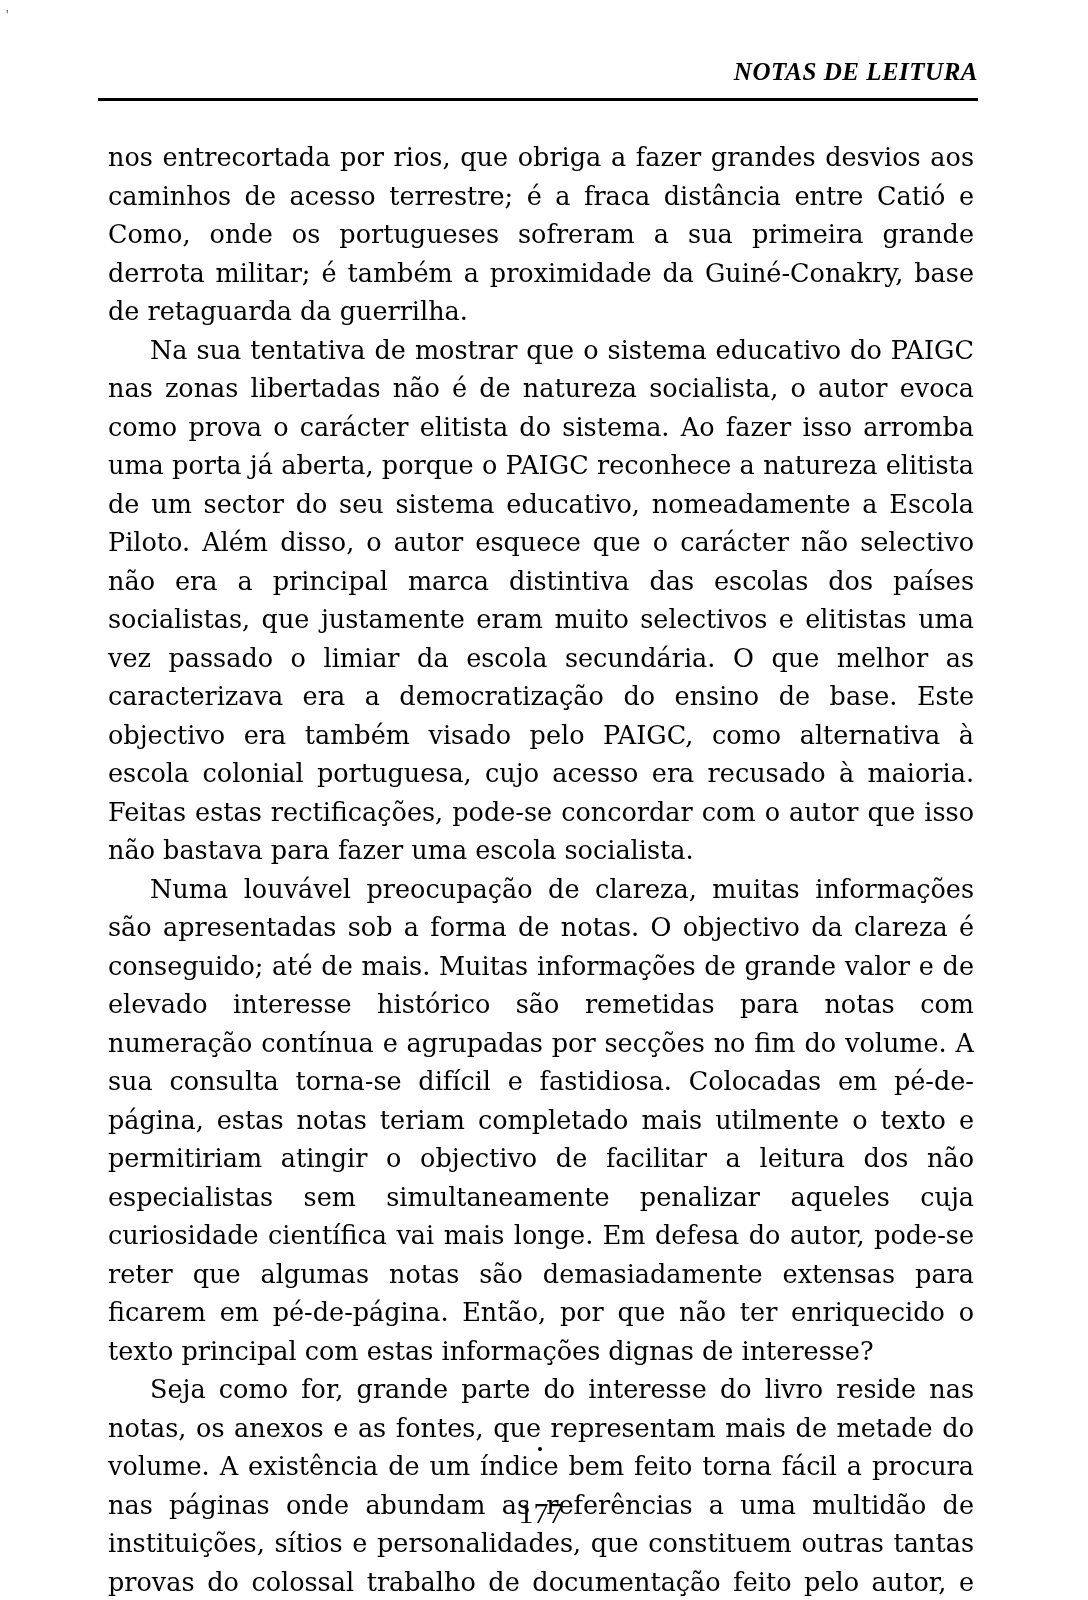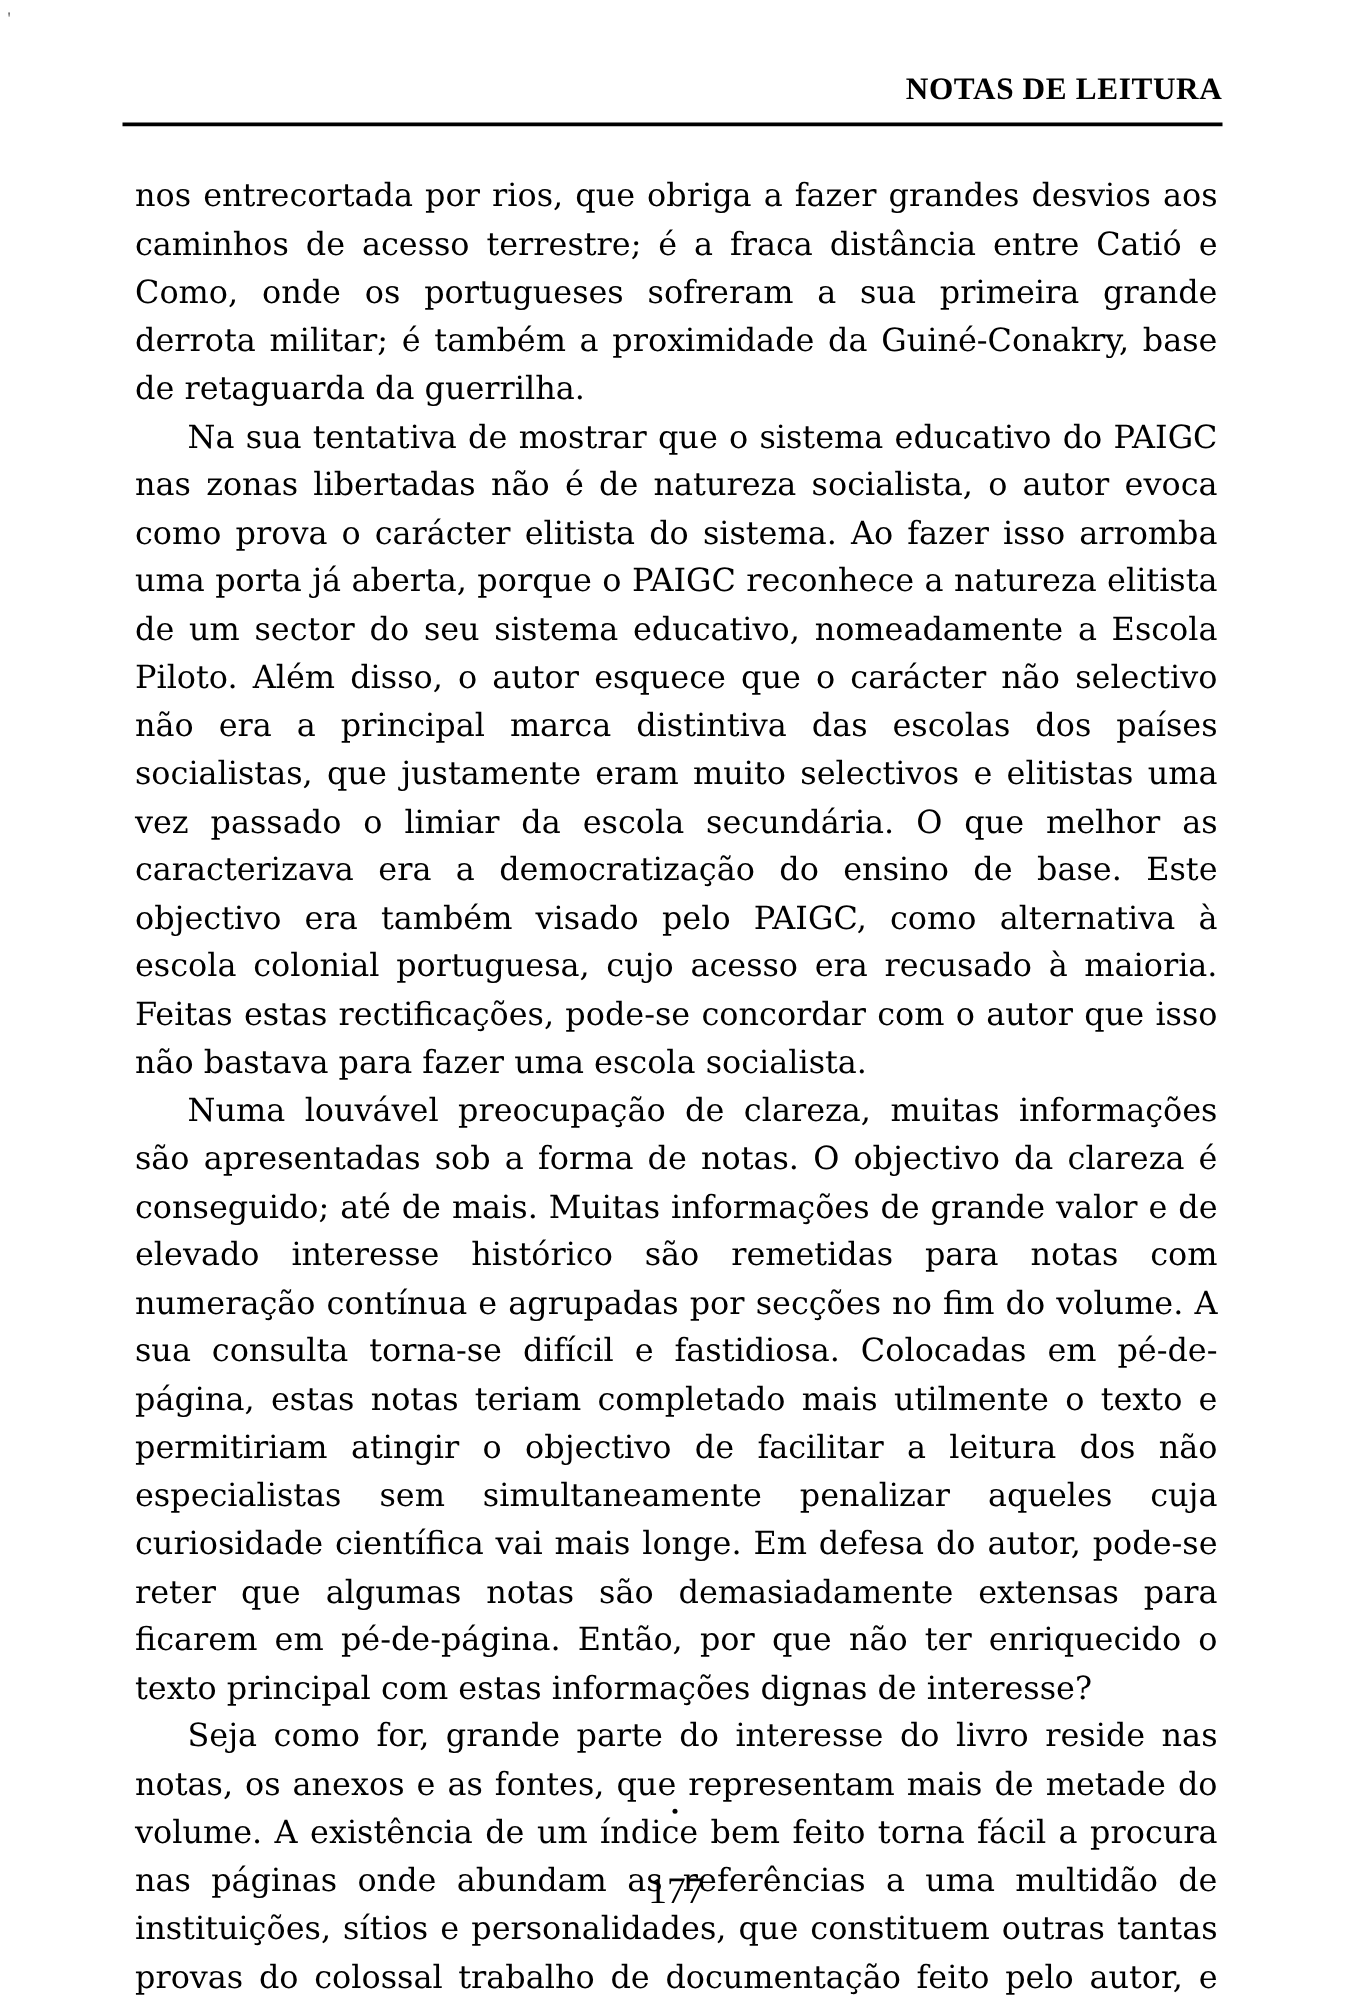--- a/index.html
+++ b/index.html
@@ -25,20 +25,21 @@
   .header {
     position: absolute;
     top: 58px;
     left: 110px;
     width: 868px;
     text-align: right;
     font-family: "Liberation Serif", serif;
     font-weight: bold;
     font-size: 25px;
     letter-spacing: 0.5px;
+    font-style: italic;
   }
   .header-rule {
     position: absolute;
     top: 98px;
     left: 98px;
     width: 880px;
     height: 3px;
     background: #000000;
   }
   .content {

